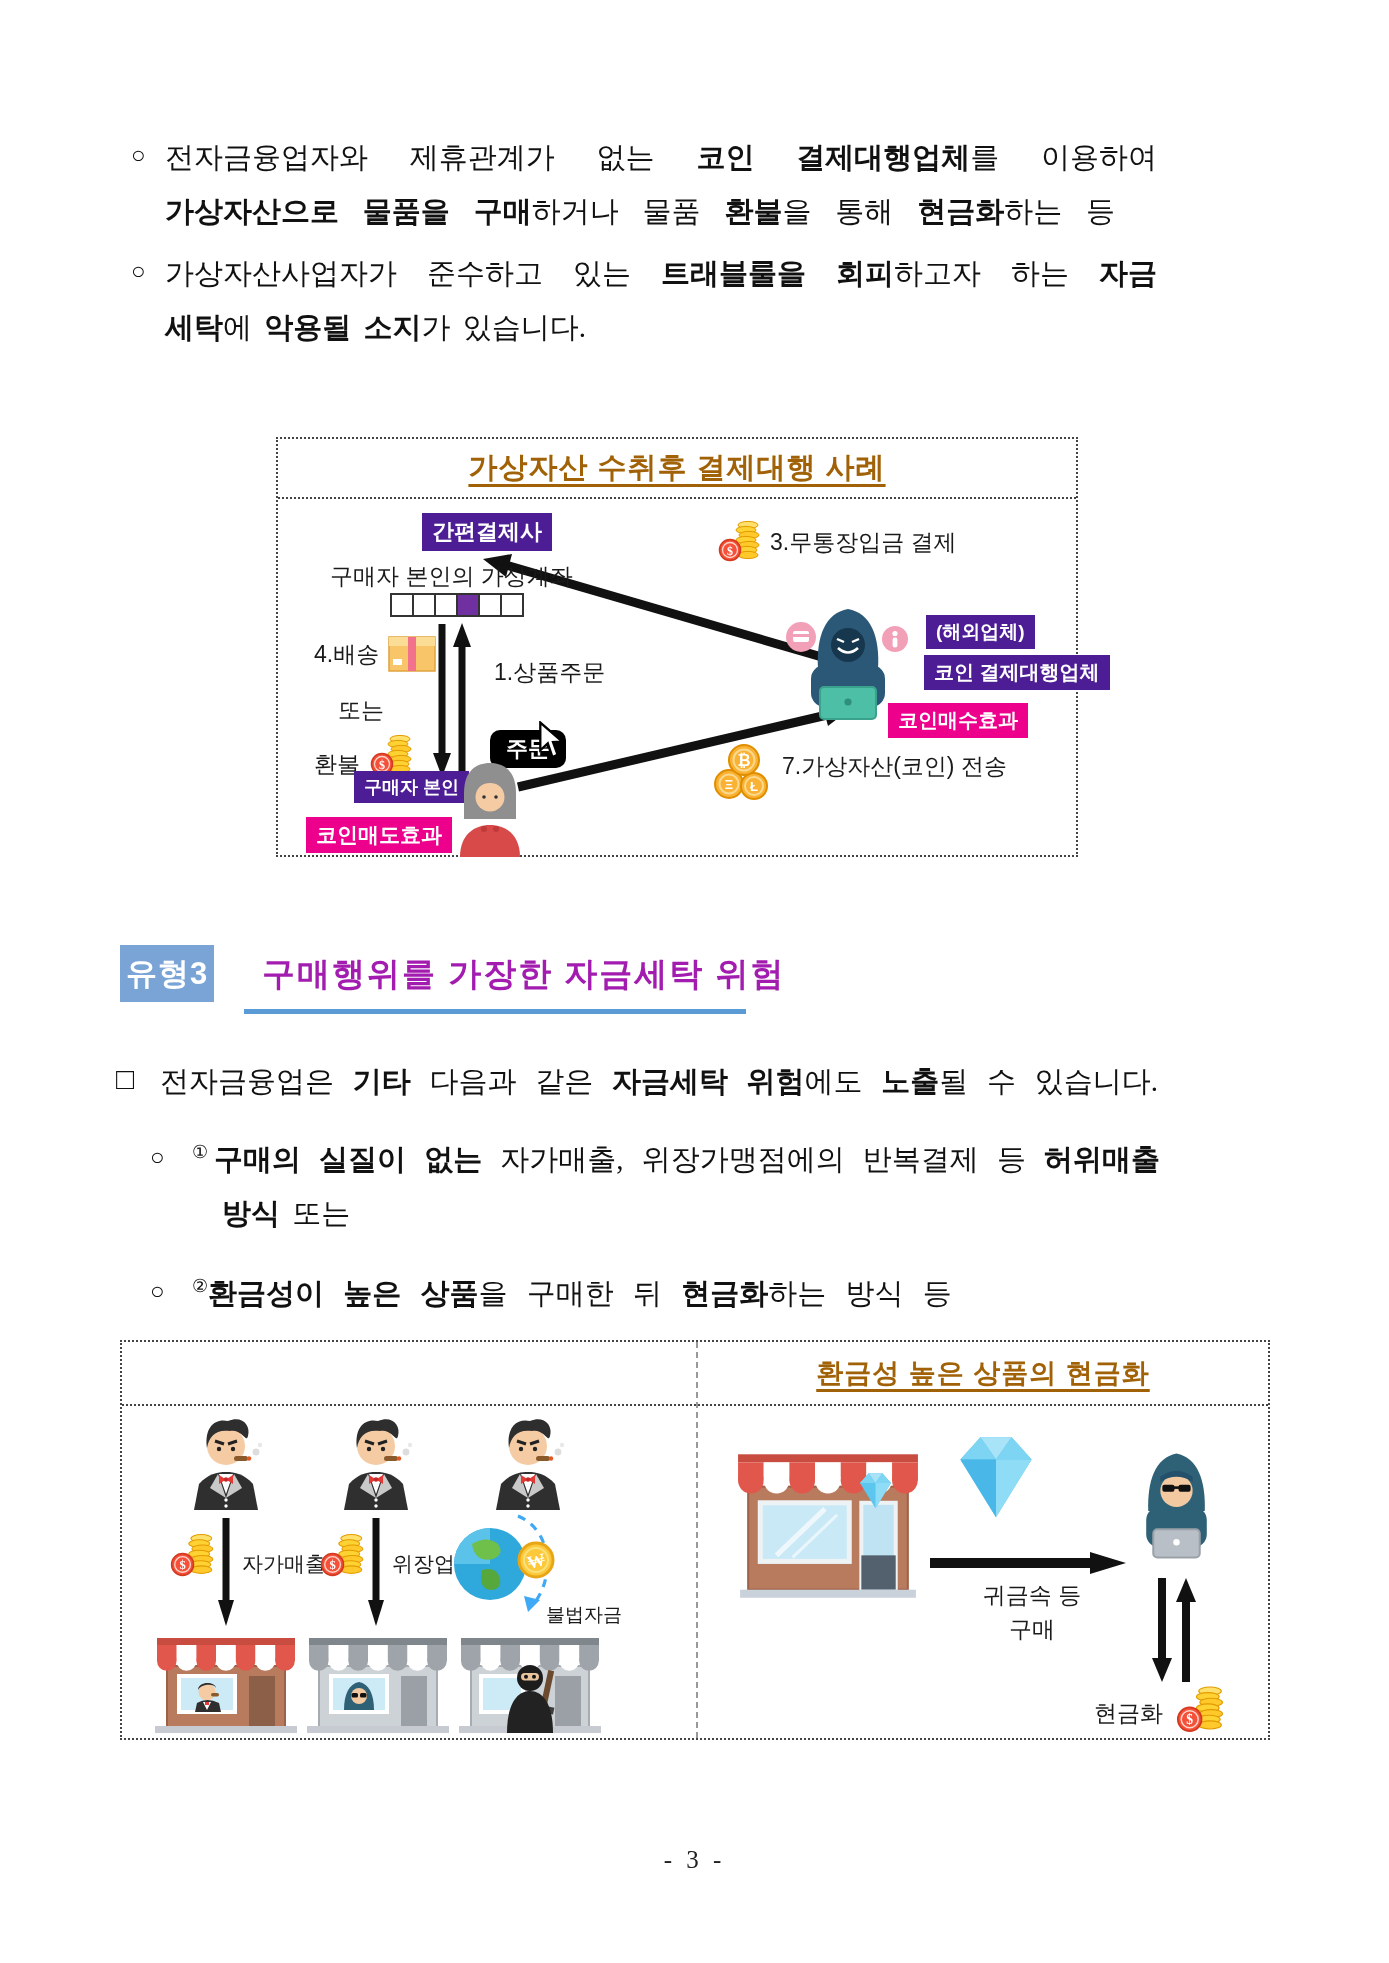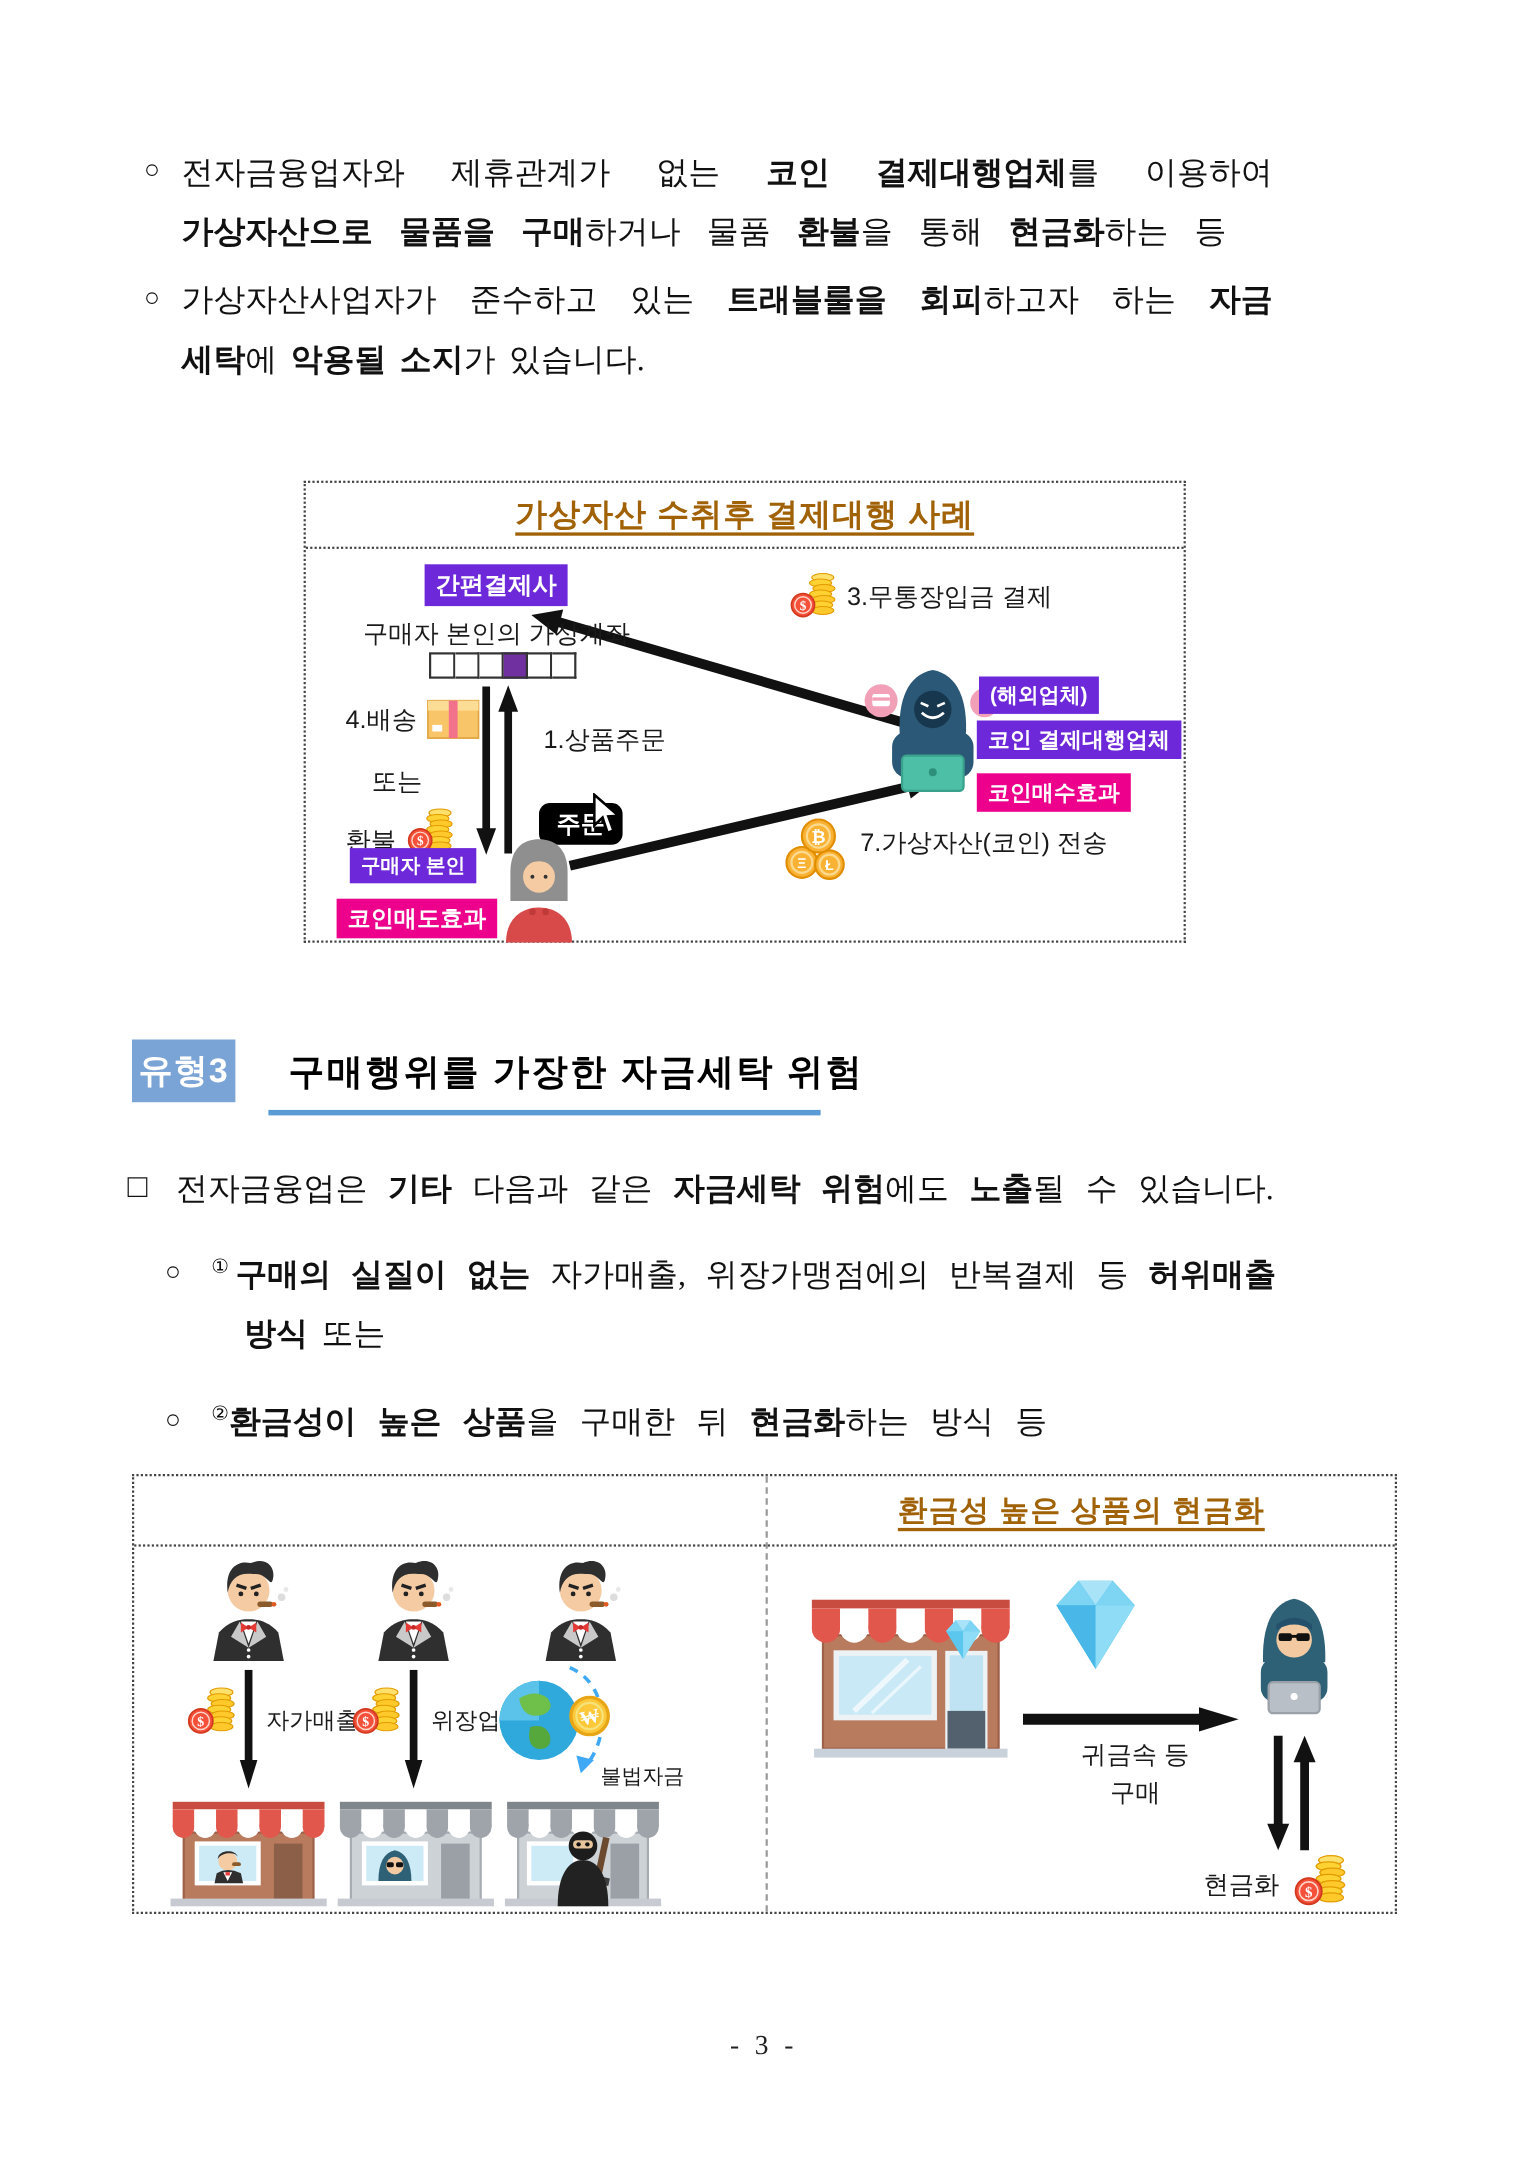--- a/index.html
+++ b/index.html
@@ -10,32 +10,32 @@
   .marker.sq{font-size:30px;}
   .pline{position:absolute;font-size:29px;line-height:1.45;color:#111;word-spacing:5px;}
   .pline.just{text-align:justify;text-align-last:justify;}
   .pline .b{font-weight:bold;}
   .pline .sup{vertical-align:super;font-size:0.62em;line-height:0;}
   
   .badge{position:absolute;left:120px;top:945px;width:94px;height:57px;background:#7BA4D6;
          color:#fff;font-family:Liberation Sans, sans-serif;font-weight:bold;font-size:31px;
          display:flex;align-items:center;justify-content:center;letter-spacing:1px;}
   .sec-title{position:absolute;left:262px;top:952px;font-family:"Liberation Sans",sans-serif;
-         font-weight:bold;font-size:33px;letter-spacing:2px;color:#000000;}
+         font-weight:bold;font-size:33px;letter-spacing:2px;color:#a21caf;}
   .sec-underline{position:absolute;left:244px;top:1009px;width:502px;height:5px;background:#5B9BD5;}
   
   .dbox{position:absolute;background:#fff;border:2px dotted #444;box-sizing:border-box;}
   .dhdr{position:relative;border-bottom:2px dotted #444;display:flex;align-items:center;justify-content:center;}
   .dtitle{font-family:"Liberation Sans",sans-serif;font-weight:bold;font-size:29px;color:#a16207;
           text-decoration:underline;text-underline-offset:7px;text-decoration-thickness:3px;letter-spacing:1px;}
   .dcontent{position:relative;}
   .dtxt{position:absolute;font-family:"Liberation Sans",sans-serif;font-size:23px;color:#1a1a1a;white-space:nowrap;}
   .lbl{position:absolute;font-family:"Liberation Sans",sans-serif;font-weight:bold;color:#fff;
        padding:4px 10px;white-space:nowrap;}
-  .lbl.black{background:#6d28d9;}
+  .lbl.black{background:#4c1d95;margin-left:36px;}
   .lbl.pink{background:#EC008C;}
   .icon{position:absolute;}
   
   .sqrow{position:absolute;display:flex;}
   .sqrow i{display:block;width:20px;height:20px;border:2px solid #333;border-left:none;background:#fff;}
   .sqrow i:first-child{border-left:2px solid #333;}
   .sqrow i.fill{background:#7030A0;}
   
   .orderbtn{position:absolute;background:#000;color:#fff;font-family:"Liberation Sans",sans-serif;
             font-weight:bold;font-size:22px;padding:4px 16px;border-radius:10px;margin-top:33px;}

